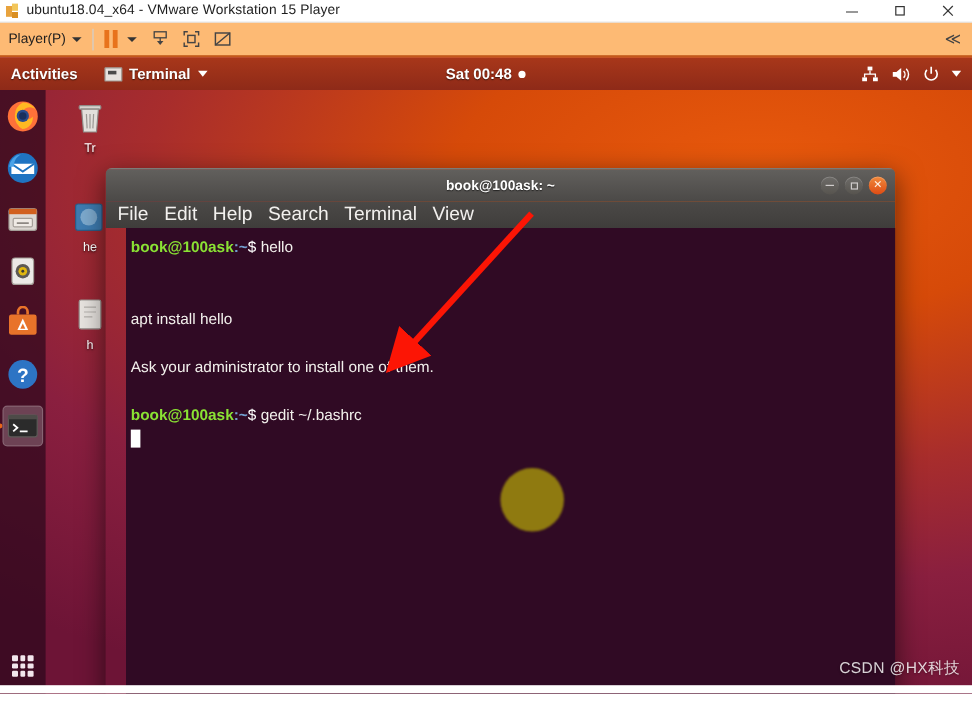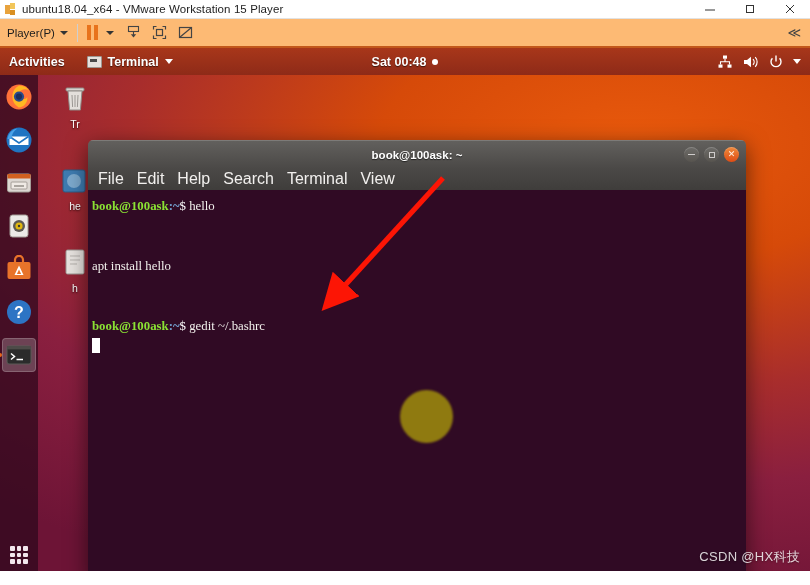--- a/index.html
+++ b/index.html
@@ -171,25 +171,26 @@
     background: linear-gradient(180deg, #4b4947 0%, #3f3d3b 100%);
     display: flex; align-items: center; gap: 13px;
     padding-left: 10px;
     font-size: 16px; color: #f2f0ee;
   }
   .term-body {
     position: relative;
     width: 100%; height: 391px;
     background: #300a24;
     padding: 6px 0 0 2px;
-    font-family: Liberation Serif, serif;
+    font-family: Liberation Sans, sans-serif;
     font-size: 12.8px;
     line-height: 20px;
     color: #f2f0ec;
     overflow: hidden;
+    margin-left: 17px;
   }
   .term-line { white-space: pre; padding-left: 2px; }
   .prompt-user { color: #8ae234; font-weight: bold; }
   .prompt-path { color: #729fcf; font-weight: bold; }
   .prompt-sym  { color: #ffffff; }
   .cursor-block {
     display: inline-block; width: 8px; height: 15px; background: #ffffff;
     vertical-align: -3px;
   }
   .term-blob {
@@ -439,20 +440,21 @@
 
         <div class="term-line">&nbsp;</div>
 
 
         <div class="term-line">&nbsp;</div>
 
         <div class="term-line">apt install hello</div>
 
         <div class="term-line">&nbsp;</div>
 
+        <div class="term-line">Ask your administrator to install one of them.</div>
 
         <div class="term-line">&nbsp;</div>
 
         <div class="term-line"><span class="prompt-user">book@100ask</span><span class="prompt-path">:~</span><span class="prompt-sym">$</span> <span>gedit ~/.bashrc</span></div>
 
         <div class="term-line"><span class="cursor-block"></span></div>
 
         <div class="term-blob"></div>
       </div>
     </div>

